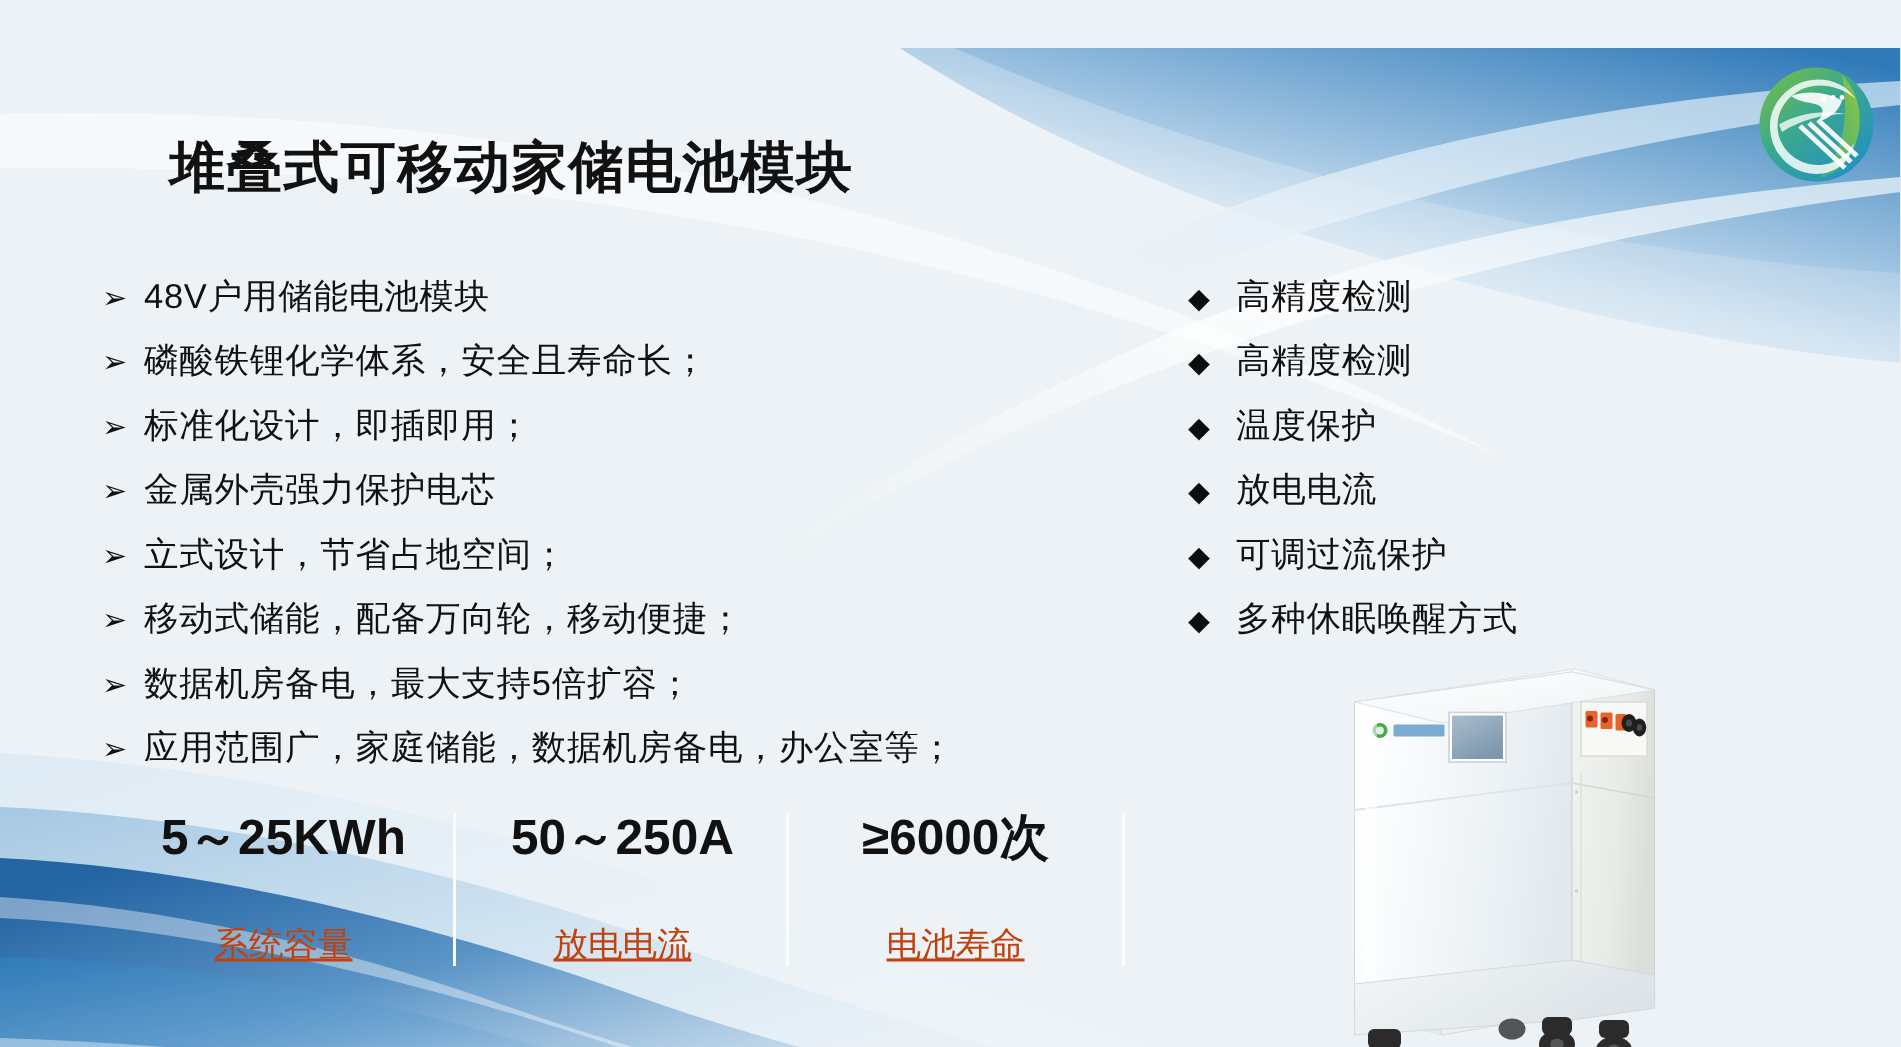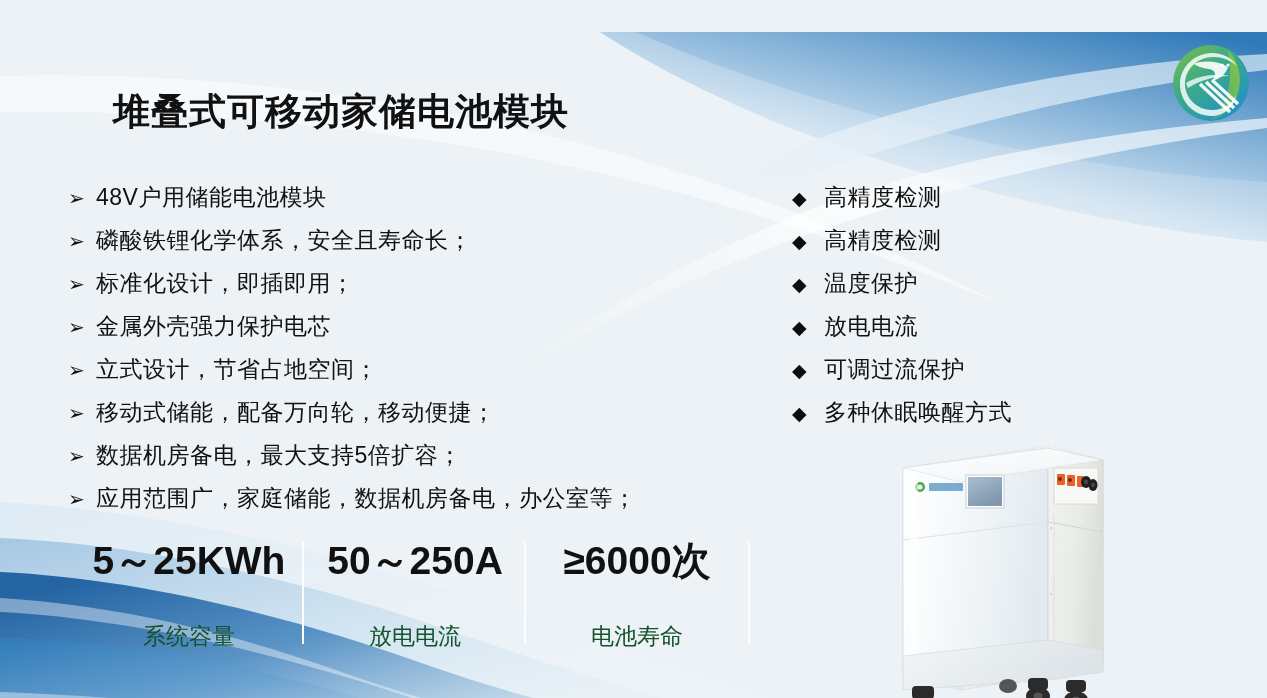--- a/index.html
+++ b/index.html
@@ -98,31 +98,32 @@
     left:78px; top:508px;
     width:680px; height:110px;
   }
   .stat {
     position:absolute;
     top:0;
     width:222px;
     text-align:center;
   }
   .stat .value {
-    font-size:39px;
+    font-size:33px;
     font-weight:700;
     color:#111;
     white-space:nowrap;
     line-height:1.1;
   }
   .stat .label {
     margin-top:38px;
     font-size:23px;
-    color:#14532d;
+    color:#c2410c;
     white-space:nowrap;
+    text-decoration:underline;
   }
   .divider {
     position:absolute;
     top:2px;
     width:2px; height:102px;
     background:#fbfdfe;
   }
 
   
   #product {

